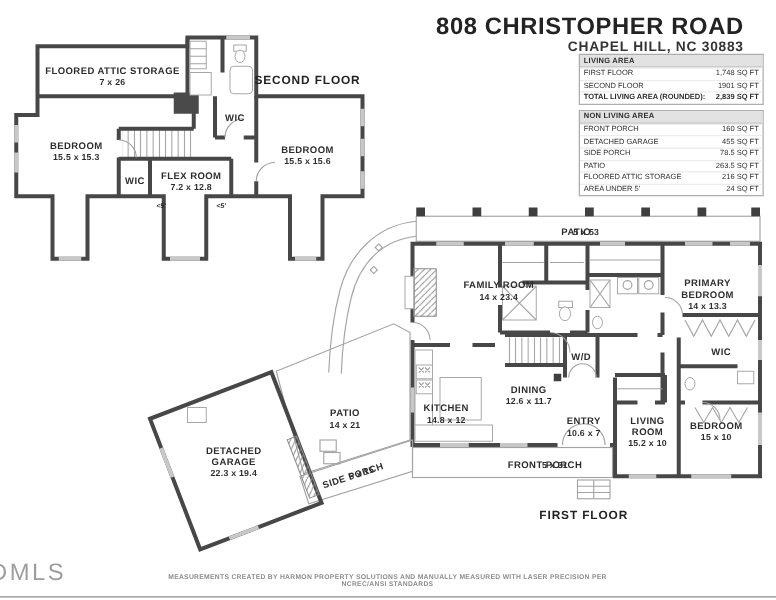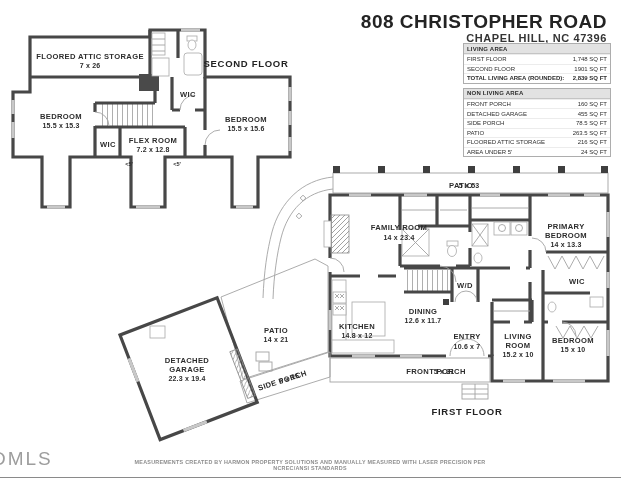--- a/index.html
+++ b/index.html
@@ -1,19 +1,19 @@
 <!DOCTYPE html>
 <html><head>
 <meta charset="utf-8">
 <style>
   html,body{margin:0;padding:0;background:#fff;}
   #canvas{position:relative;width:621px;height:480px;background:#ffffff;overflow:hidden;
           font-family:"Liberation Sans",sans-serif;color:#2d2d2d;}
   
-  .hdr{position:absolute;top:11px;right:14px;text-align:right;}
+  .hdr{position:absolute;top:11px;right:26px;text-align:right;}
   .hdr .t1{font-size:19px;font-weight:800;letter-spacing:.5px;color:#232323;line-height:21px;}
   .hdr .t2{font-size:11px;font-weight:700;letter-spacing:.6px;color:#343434;line-height:13px;}
   
   .tbl{position:absolute;left:463px;top:43px;width:148px;font-size:6px;}
   .tsec{border:1px solid #adadad;background:#fff;margin-bottom:4px;}
   .thead{background:#e2e2e2;font-weight:700;padding:1.5px 3px;letter-spacing:.2px;border-bottom:1px solid #c4c4c4;}
   .trow{display:flex;justify-content:space-between;padding:1.3px 3px;border-top:1px solid #ececec;}
   .trow:first-of-type{border-top:none;}
   .trow.total{font-weight:800;}
   .trow .v{text-align:right;}
@@ -37,21 +37,21 @@
   .flr{font-size:9.5px;font-weight:800;letter-spacing:.7px;fill:#232323;}
   .sm{font-size:5.6px;font-weight:700;}
 </style>
 </head>
 <body>
 
 <div id="canvas">
 
   <div class="hdr">
     <div class="t1">808 CHRISTOPHER ROAD</div>
-    <div class="t2">CHAPEL HILL, NC 47396</div>
+    <div class="t2">CHAPEL HILL, NC 30883</div>
   </div>
 
   <div class="tbl">
     <div class="tsec">
       <div class="thead">LIVING AREA</div>
       <div class="trow">
         <span>FIRST FLOOR</span>
         <span class="v">1,748 SQ FT</span>
       </div>
       <div class="trow">

